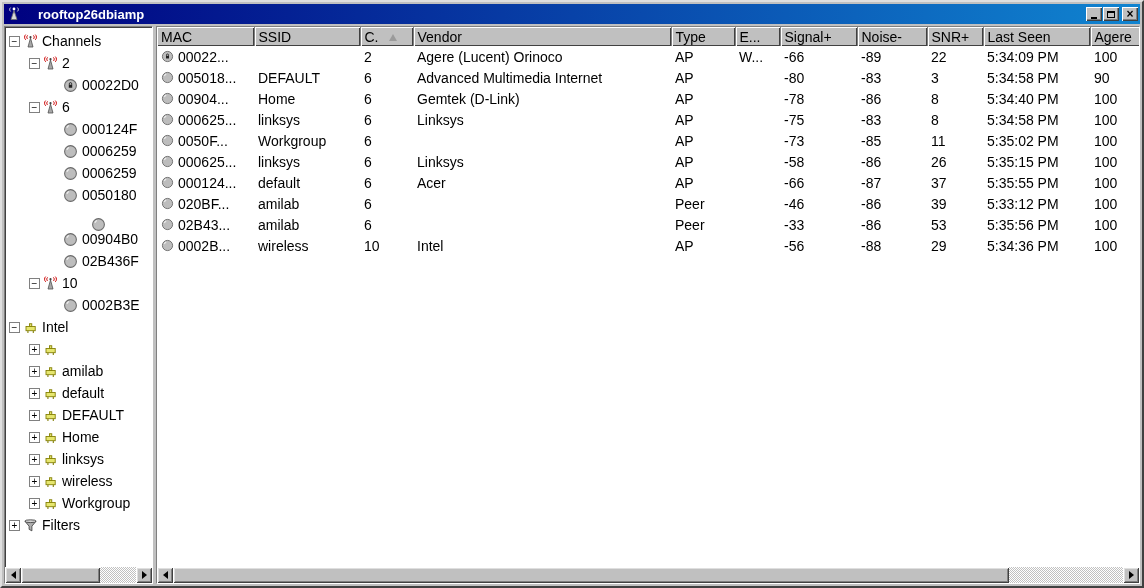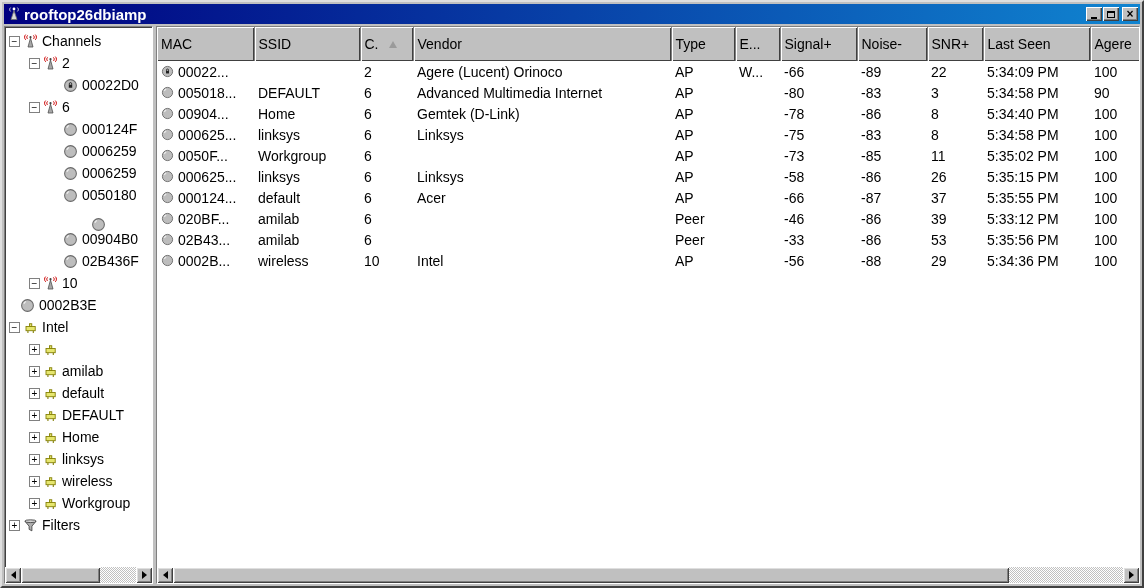--- a/index.html
+++ b/index.html
@@ -14,21 +14,21 @@
     position:relative; overflow:hidden;
   }
   
   .titlebar {
     height:20px; flex:none;
     background:linear-gradient(90deg,#000080 0%,#1084d0 100%);
     display:flex; align-items:center; padding:0 2px;
   }
   .app-icon { width:16px; height:16px; flex:none; }
   .app-icon svg { width:16px; height:16px; display:block; }
-  .title-text { color:#ffffff; font-weight:bold; font-size:15px; margin-left:2px; white-space:nowrap; }
+  .title-text { color:#ffffff; font-weight:bold; font-size:13px; margin-left:16px; white-space:nowrap; }
   .win-buttons { margin-left:auto; display:flex; align-items:center; }
   .win-btn {
     width:16px; height:14px; background:#c0c0c0; border:0; padding:0;
     box-shadow: inset 1px 1px 0 #ffffff, inset -1px -1px 0 #404040, inset -2px -2px 0 #808080;
     display:flex; align-items:center; justify-content:center;
     font-size:11px; line-height:1; color:#000; position:relative;
   }
   .win-btn + .win-btn { margin-left:1px; }
   .win-btn.close { margin-left:3px; font-weight:bold; font-size:12px; }
   .glyph-min { width:6px; height:2px; background:#000; margin-top:7px; }
@@ -53,21 +53,21 @@
     margin-right:3px; color:#000;
   }
   .expander.none { visibility:hidden; }
   .tree-icon { width:15px; height:15px; flex:none; margin-right:4px; }
   .tree-icon svg { width:15px; height:15px; display:block; }
   .tree-label { overflow:hidden; }
   
   .list-view { flex:1; overflow:hidden; background:#fff; }
   table { border-collapse:collapse; table-layout:fixed; width:1023px; font-size:14px; color:#000; }
   th {
-    height:34px; background:#c0c0c0; font-weight:normal; text-align:left;
+    height:19px; background:#c0c0c0; font-weight:normal; text-align:left;
     padding:0 4px; white-space:nowrap; overflow:hidden;
     box-shadow: inset 1px 1px 0 #ffffff, inset -1px -1px 0 #404040;
     border-right:1px solid #808080;
   }
   td { height:21px; padding:0 4px; white-space:nowrap; overflow:hidden; }
   .row-icon { display:inline-block; width:13px; height:13px; margin-right:4px; }
   .row-icon svg { width:13px; height:13px; display:block; margin-top:0px; }
   .mac-wrap { display:flex; align-items:center; }
   .sort-arrow {
     display:inline-block; width:0; height:0; margin-left:10px;
@@ -257,21 +257,21 @@
                 <circle cx="7.5" cy="3.2" r="1.1" fill="#404040"></circle>
                 <polygon points="7.5,4 5,13 10,13" fill="#a8a8a8" stroke="#505050" stroke-width="0.8"></polygon>
                 <path d="M4.6,1.4 C3.5,2.3 3.5,4.1 4.6,5" stroke="#cc0000" fill="none" stroke-width="1"></path>
                 <path d="M2.7,0.6 C1.2,1.9 1.2,4.5 2.7,5.8" stroke="#cc0000" fill="none" stroke-width="1"></path>
                 <path d="M10.4,1.4 C11.5,2.3 11.5,4.1 10.4,5" stroke="#cc0000" fill="none" stroke-width="1"></path>
                 <path d="M12.3,0.6 C13.8,1.9 13.8,4.5 12.3,5.8" stroke="#cc0000" fill="none" stroke-width="1"></path>
               </svg>
             </span>
             <span class="tree-label">10</span>
           </div>
-          <div class="tree-item" style="">
+          <div class="tree-item" style="padding-left: 43px;">
             <span class="expander none"></span>
             <span class="tree-icon">
               <svg viewBox="0 0 14 14">
                 <circle cx="7" cy="7" r="5.5" fill="#bdbdbd" stroke="#6a6a6a" stroke-width="1"></circle>
                 <path d="M3.6,5.4 A4.2,4.2 0 0 1 5.6,3.3" stroke="#eeeeee" fill="none" stroke-width="1.2"></path>
               </svg>
             </span>
             <span class="tree-label">0002B3E</span>
           </div>
           <div class="tree-item" style="padding-left: 3px;">

